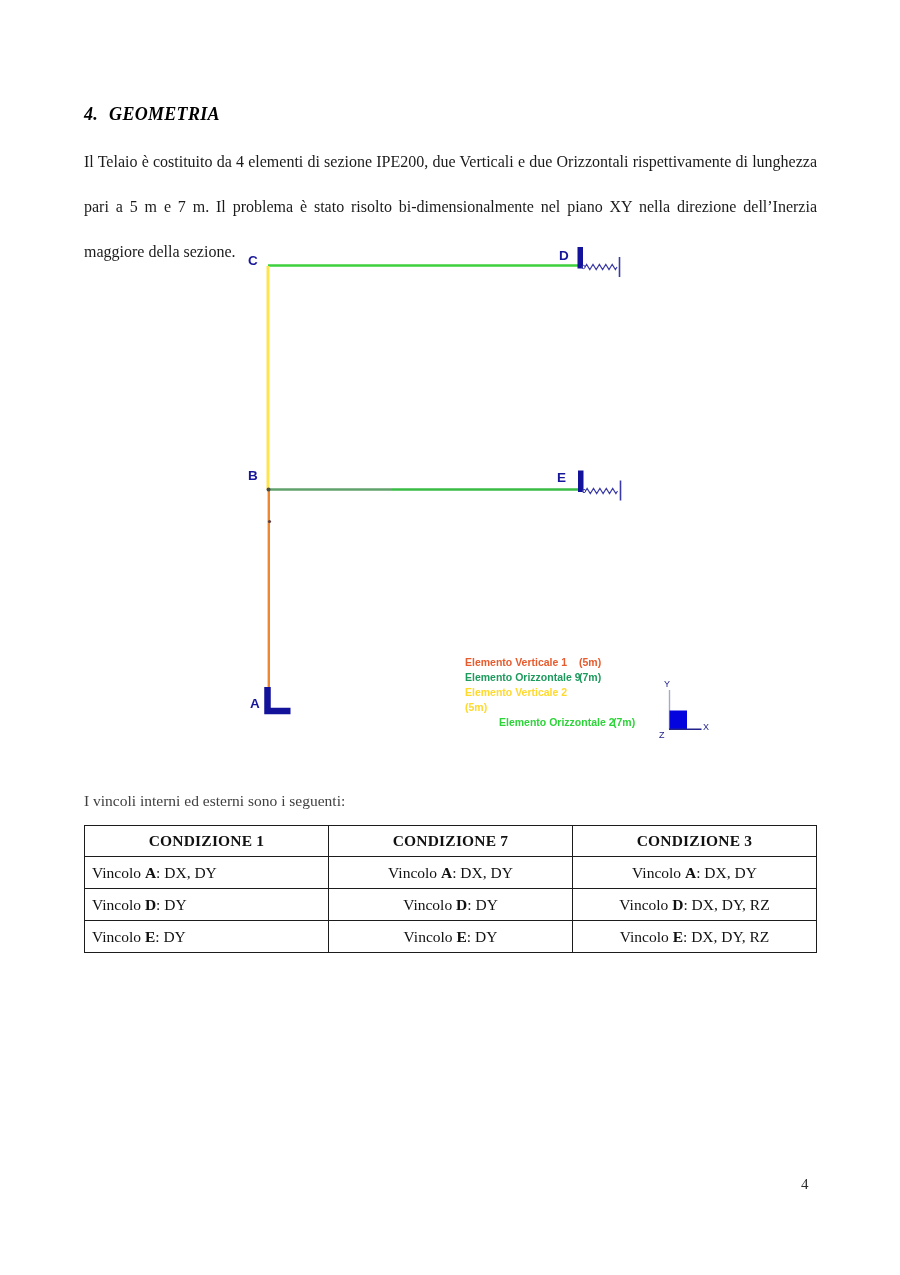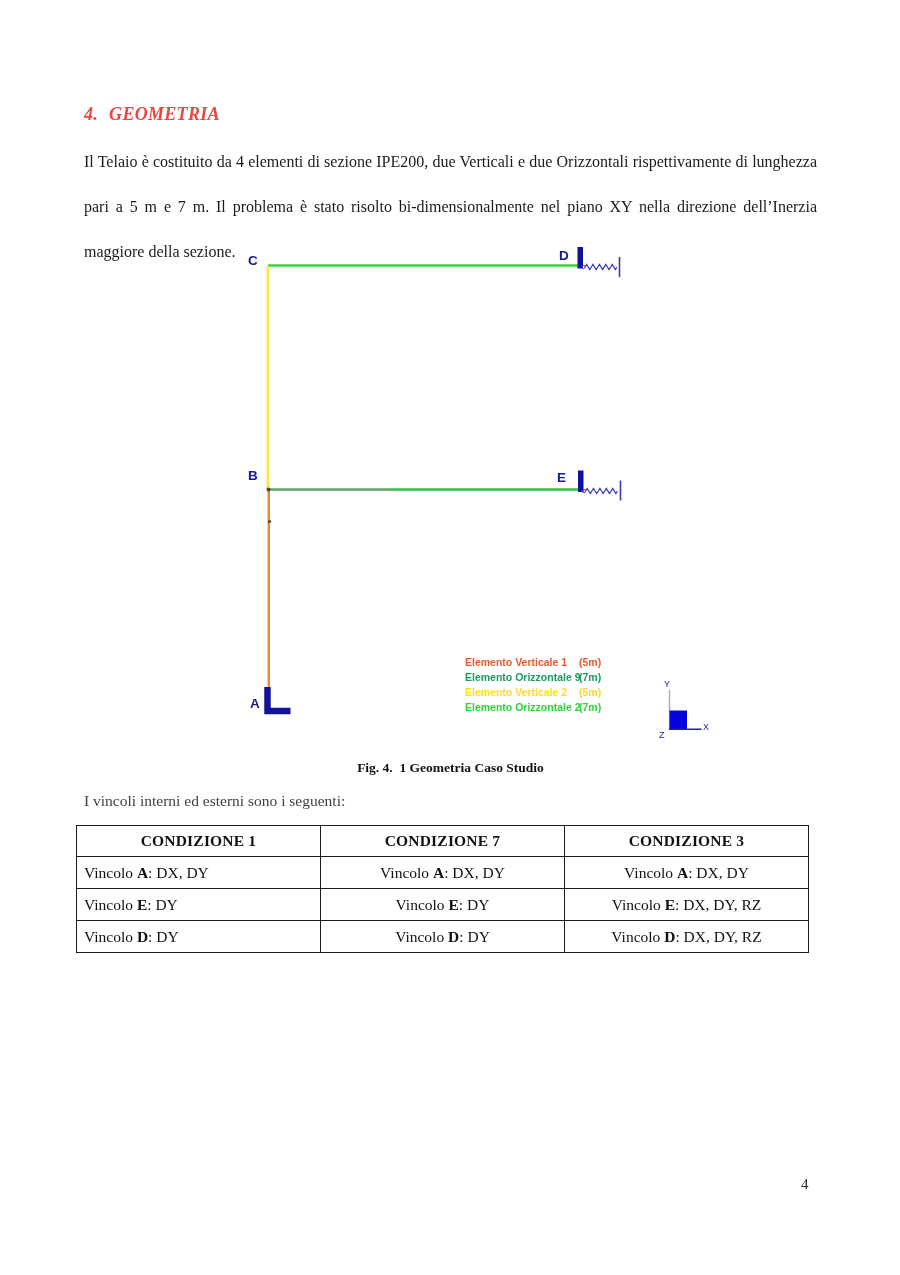--- a/index.html
+++ b/index.html
@@ -15,21 +15,21 @@
   }
 
   
   .heading {
     position: absolute;
     left: 84px; top: 104px;
     font-family: "Liberation Serif", serif;
     font-size: 18px;
     font-weight: bold;
     font-style: italic;
-    color: #ef4444;
+    color: #000000;
     letter-spacing: 0.3px;
   }
   .heading .h-num { margin-right: 11px; }
 
   
   .body-par {
     position: absolute;
     left: 84px; top: 139px;
     width: 733px;
     font-size: 16px;
@@ -55,22 +55,22 @@
     left: 465px; top: 415px; 
     font-family: "Liberation Sans", sans-serif;
     font-weight: bold;
     font-size: 10.5px;
     line-height: 15px;
   }
   .legend-row { display: flex; white-space: nowrap; }
   .legend-row .lg-name { display: inline-block; width: 114px; }
   .lg-0 { color: #E65C2E; }
   .lg-1 { color: #1F9A5E; }
-  .lg-2 { color: #FFD92E; }
-  .lg-3 { color: #2ED33A; }
+  .lg-2 { color: #FFD92E; flex-direction: column; }
+  .lg-3 { color: #2ED33A; margin-left: 34px; }
 
   .axis-label {
     position: absolute;
     font-family: "Liberation Sans", sans-serif;
     font-size: 9px;
     color: #23238C;
   }
 
   
   .caption {
@@ -88,21 +88,21 @@
   .intro {
     position: absolute;
     left: 84px; top: 792px;
     font-size: 15.5px;
     color: #404040;
   }
 
   
   .vtable {
     position: absolute;
-    left: 76px; top: 825px;
+    left: 84px; top: 825px;
     width: 733px;
     border-collapse: collapse;
     font-size: 15.5px;
     color: #111111;
   }
   .vtable th, .vtable td {
     border: 1.4px solid #1c1c1c;
     width: 33.33%;
   }
   .vtable th {
@@ -188,46 +188,45 @@
         <span class="lg-name">Elemento Orizzontale 2</span>
         <span class="lg-len">(7m)</span>
       </div>
     </div>
 
     <div class="axis-label" style="left:664px; top:439px;">Y</div>
     <div class="axis-label" style="left:703px; top:482px;">X</div>
     <div class="axis-label" style="left:659px; top:490px;">Z</div>
   </div>
 
-  <div class="caption">Fig. 4.  1 Geometria Caso Studio</div>
 
   <div class="intro">I vincoli interni ed esterni sono i seguenti:</div>
 
   <table class="vtable">
     <thead>
       <tr>
         <th>CONDIZIONE 1</th>
         <th>CONDIZIONE 7</th>
         <th>CONDIZIONE 3</th>
       </tr>
     </thead>
     <tbody>
       <tr>
         <td class="first-col"><span>Vincolo </span><b>A</b><span>: DX, DY</span></td>
         <td><span>Vincolo </span><b>A</b><span>: DX, DY</span></td>
         <td><span>Vincolo </span><b>A</b><span>: DX, DY</span></td>
       </tr>
       <tr>
+        <td class="first-col"><span>Vincolo </span><b>D</b><span>: DY</span></td>
+        <td><span>Vincolo </span><b>D</b><span>: DY</span></td>
+        <td><span>Vincolo </span><b>D</b><span>: DX, DY, RZ</span></td>
+      </tr>
+      <tr>
         <td class="first-col"><span>Vincolo </span><b>E</b><span>: DY</span></td>
         <td><span>Vincolo </span><b>E</b><span>: DY</span></td>
         <td><span>Vincolo </span><b>E</b><span>: DX, DY, RZ</span></td>
       </tr>
-      <tr>
-        <td class="first-col"><span>Vincolo </span><b>D</b><span>: DY</span></td>
-        <td><span>Vincolo </span><b>D</b><span>: DY</span></td>
-        <td><span>Vincolo </span><b>D</b><span>: DX, DY, RZ</span></td>
-      </tr>
     </tbody>
   </table>
 
   <div class="page-num">4</div>
 
 </div>
 
 </body></html>

